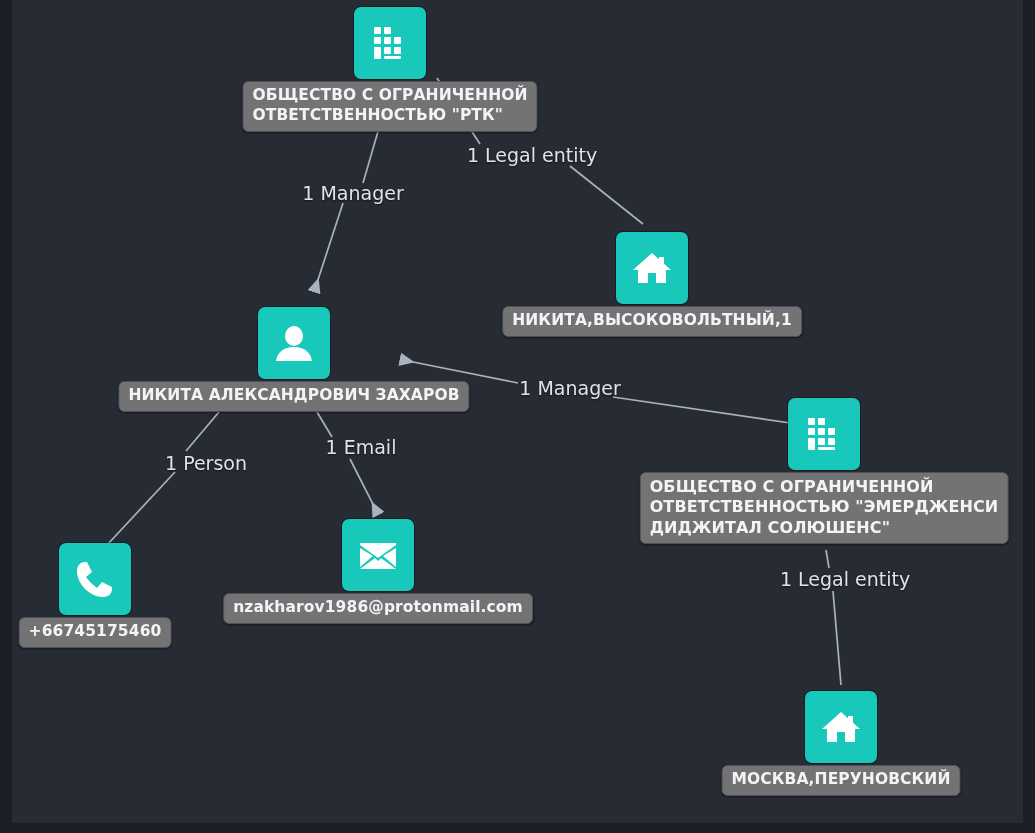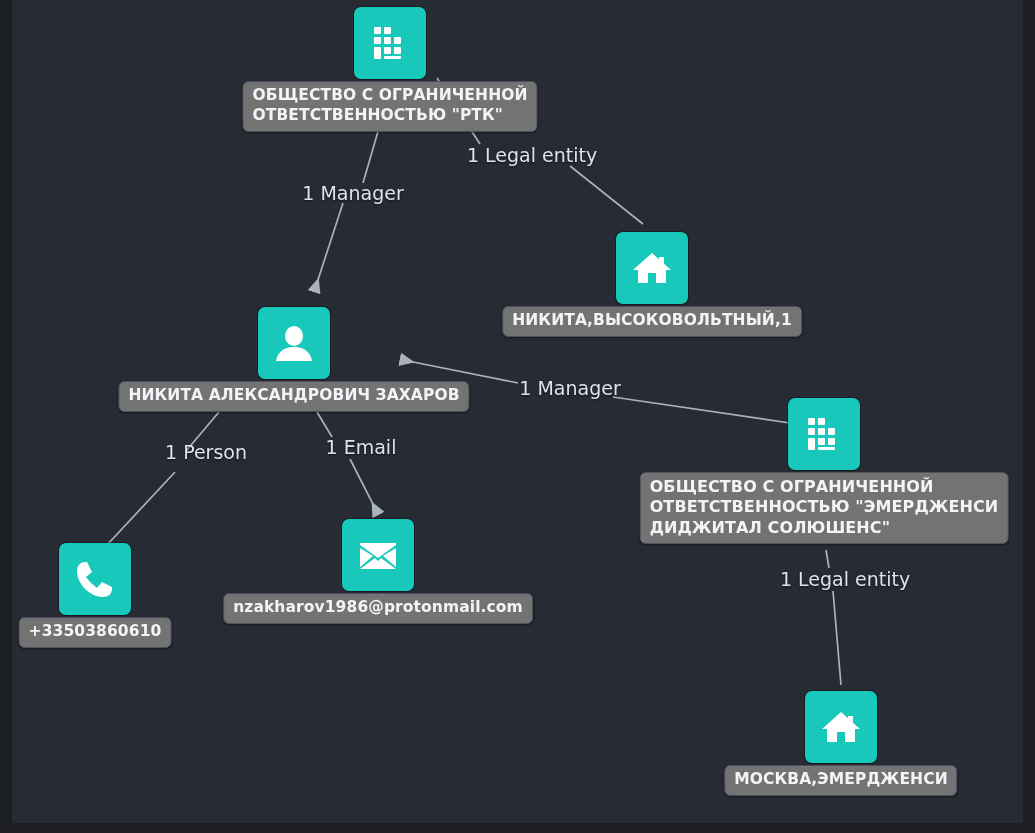--- a/index.html
+++ b/index.html
@@ -201,36 +201,36 @@
     </div>
 
     <div class="node" style="left:83px; top:579px;">
       <div class="node-icon">
         <svg width="44" height="44" viewBox="0 0 44 44" aria-hidden="true">
           <g fill="#ffffff">
             <path d="M12 5 C7 5 4 9 4 14 C4 27 17 40 30 40 C35 40 39 37 39 32 L39 30 L29 25 L24 31 C20 28 16 24 13 20 L19 15 L14 5 Z"></path>
           </g>
         </svg>
       </div>
-      <div class="node-label">+33503860610</div>
+      <div class="node-label">+66745175460</div>
     </div>
 
     <div class="node" style="left:829px; top:727px;">
       <div class="node-icon">
         <svg width="44" height="44" viewBox="0 0 44 44" aria-hidden="true">
           <g fill="#ffffff">
             <path d="M22 7 L3 24 L8 24 L8 37 L18 37 L18 27 L26 27 L26 37 L36 37 L36 24 L41 24 Z"></path>
             <rect x="29" y="11" width="5" height="8"></rect>
           </g>
         </svg>
       </div>
-      <div class="node-label">МОСКВА,ЭМЕРДЖЕНСИ</div>
+      <div class="node-label">МОСКВА,ПЕРУНОВСКИЙ</div>
     </div>
 
     <div class="edge-label" style="left:341px; top:193px;">1 Manager</div>
     <div class="edge-label" style="left:520px; top:155px;">1 Legal entity</div>
     <div class="edge-label" style="left:558px; top:388px;">1 Manager</div>
-    <div class="edge-label" style="left:194px; top:452px;">1 Person</div>
+    <div class="edge-label" style="left:194px; top:463px;">1 Person</div>
     <div class="edge-label" style="left:349px; top:447px;text-align:right;">1 Email</div>
     <div class="edge-label" style="left:833px; top:579px;">1 Legal entity</div>
 
   </div>
 </div>
 
 </body></html>

